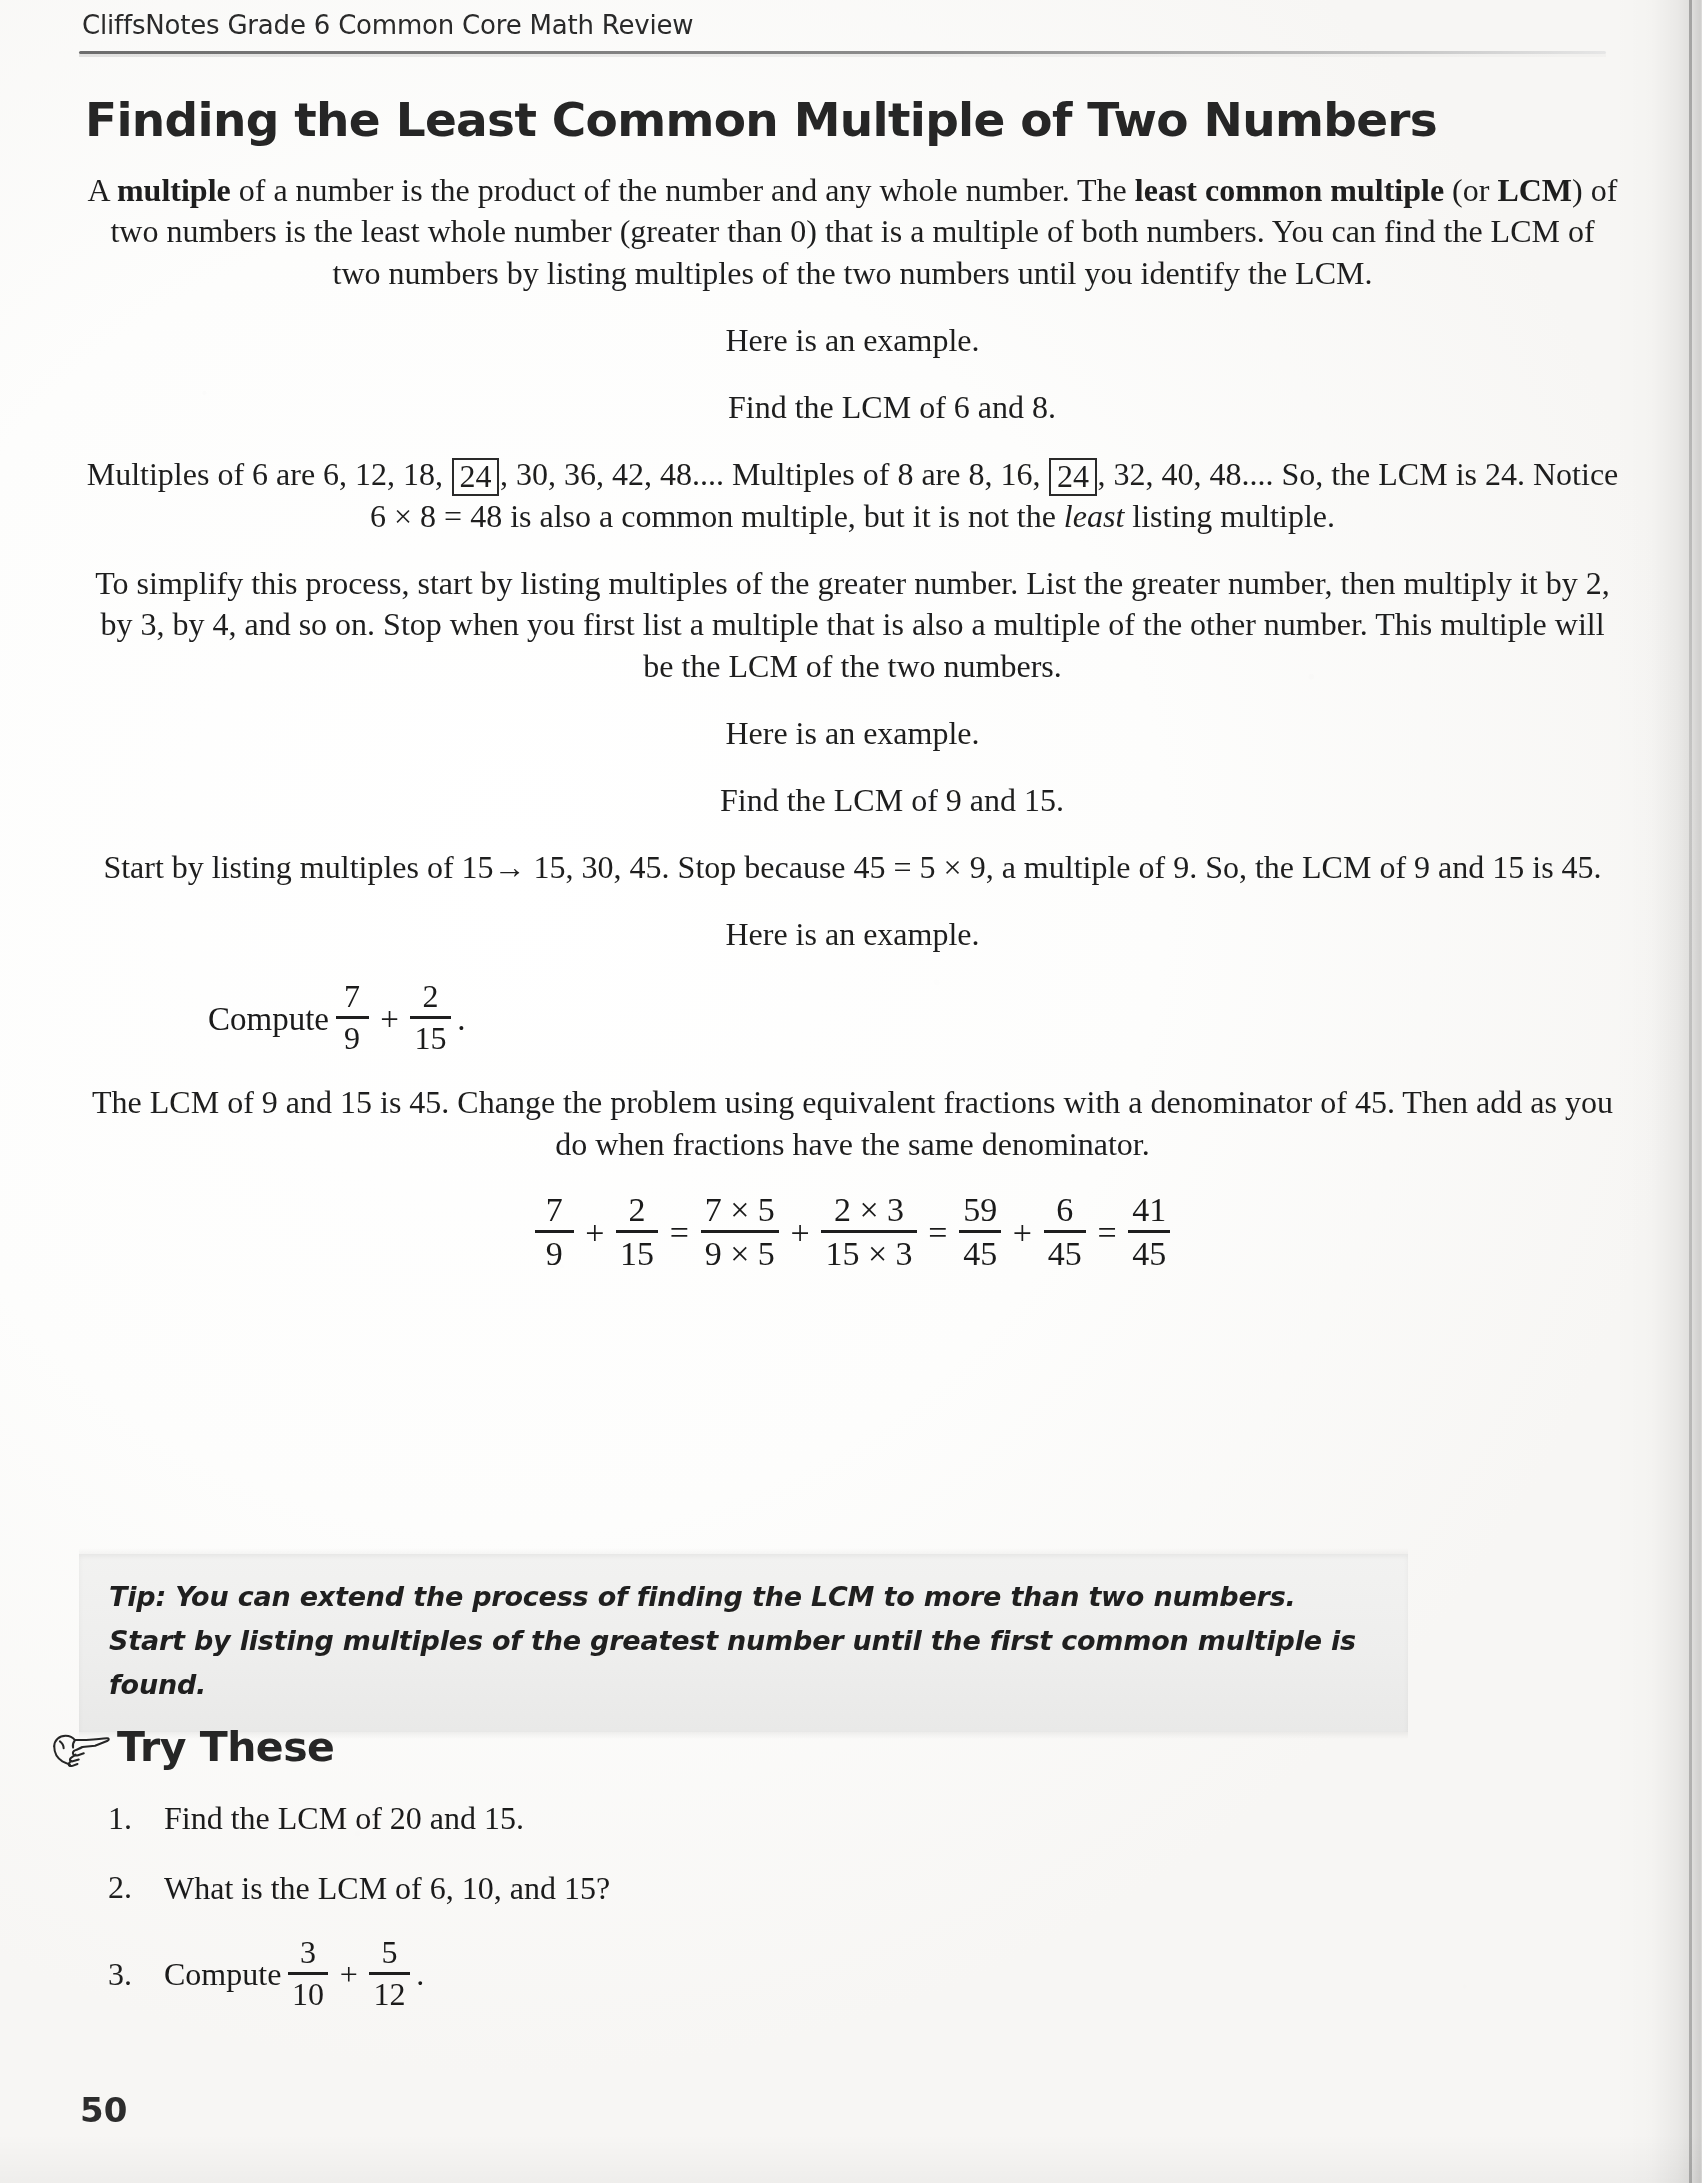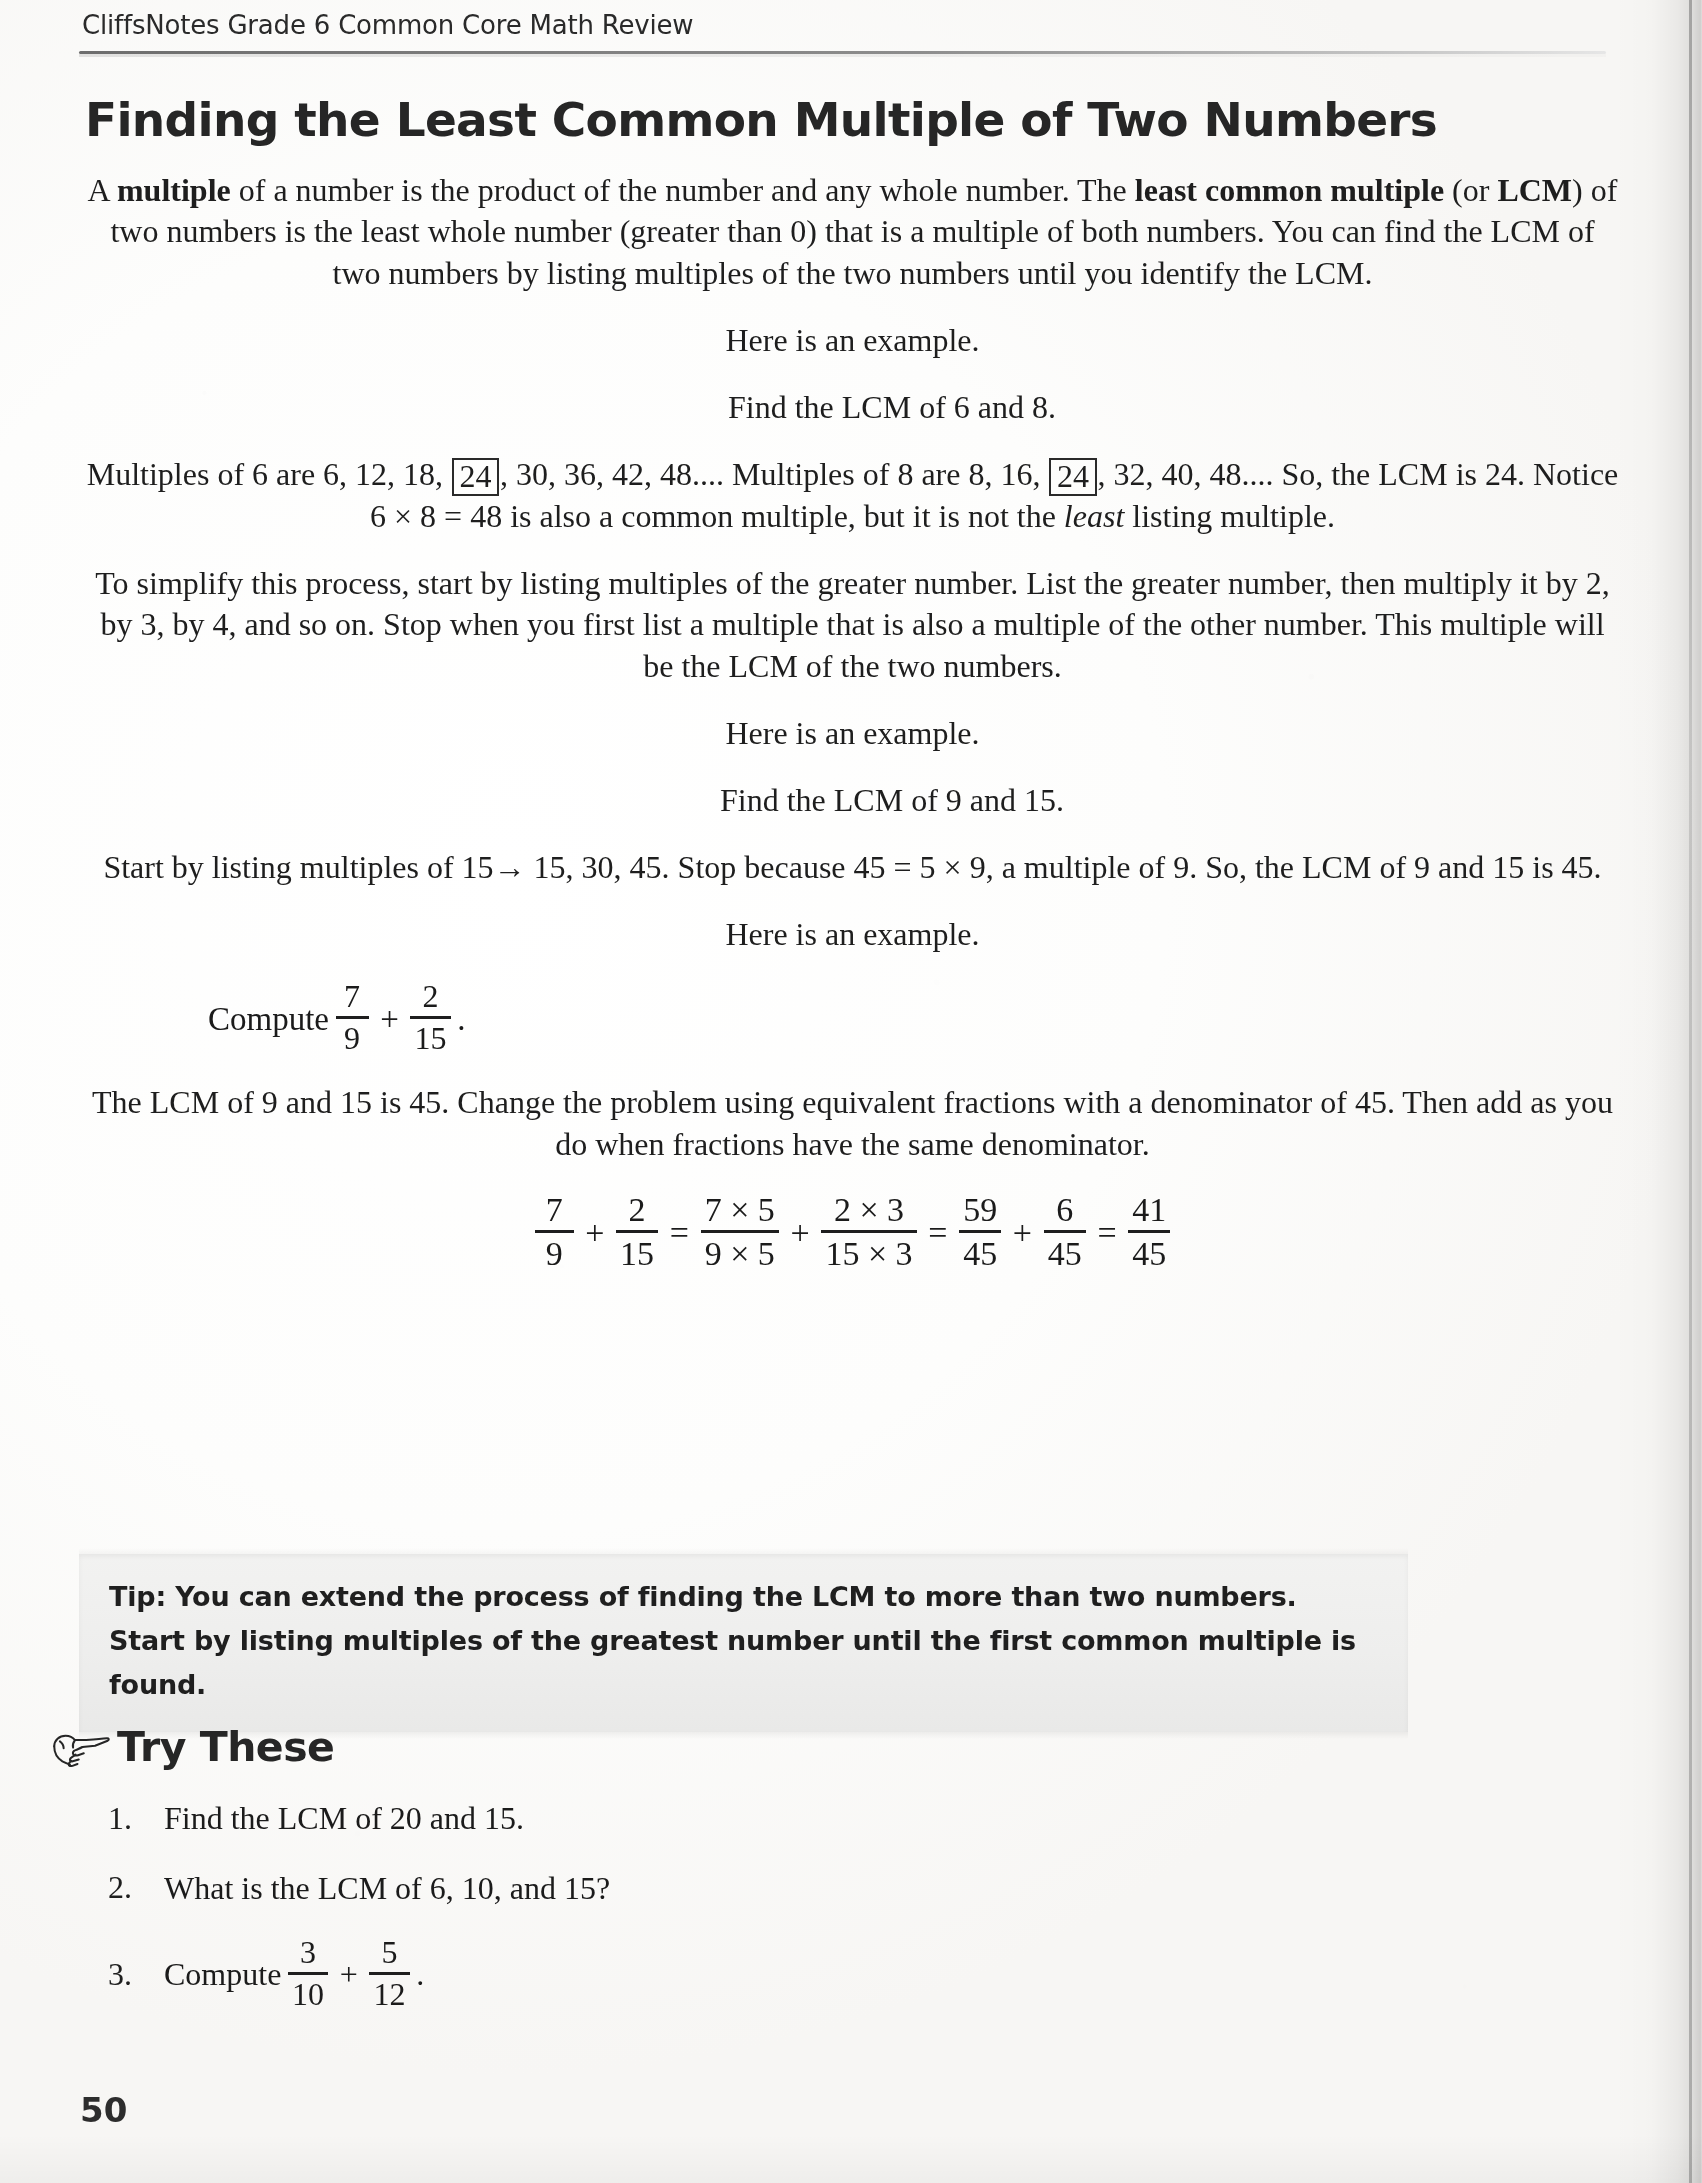--- a/index.html
+++ b/index.html
@@ -184,20 +184,21 @@
   
   .tipbox {
     position: absolute;
     left: 79px;
     top: 1554px;
     width: 1329px;
     padding: 21.3px 31px 25px 30px;
     background: linear-gradient(to bottom, #f2f2f1 0%, #eeeeed 55%, #e9e9e8 100%);
     box-sizing: border-box;
     box-shadow: 0 2.5px 5px rgba(0,0,0,.05) inset;
+    font-style: italic;
   }
   .tipbox .tiptext {
     font-family: "DejaVu Sans", sans-serif;
     font-weight: bold;
     font-size: 27px;
     line-height: 1.62;
     color: #1f1f1f;
     letter-spacing: -0.2px;
   }
   .tipbox::before {

